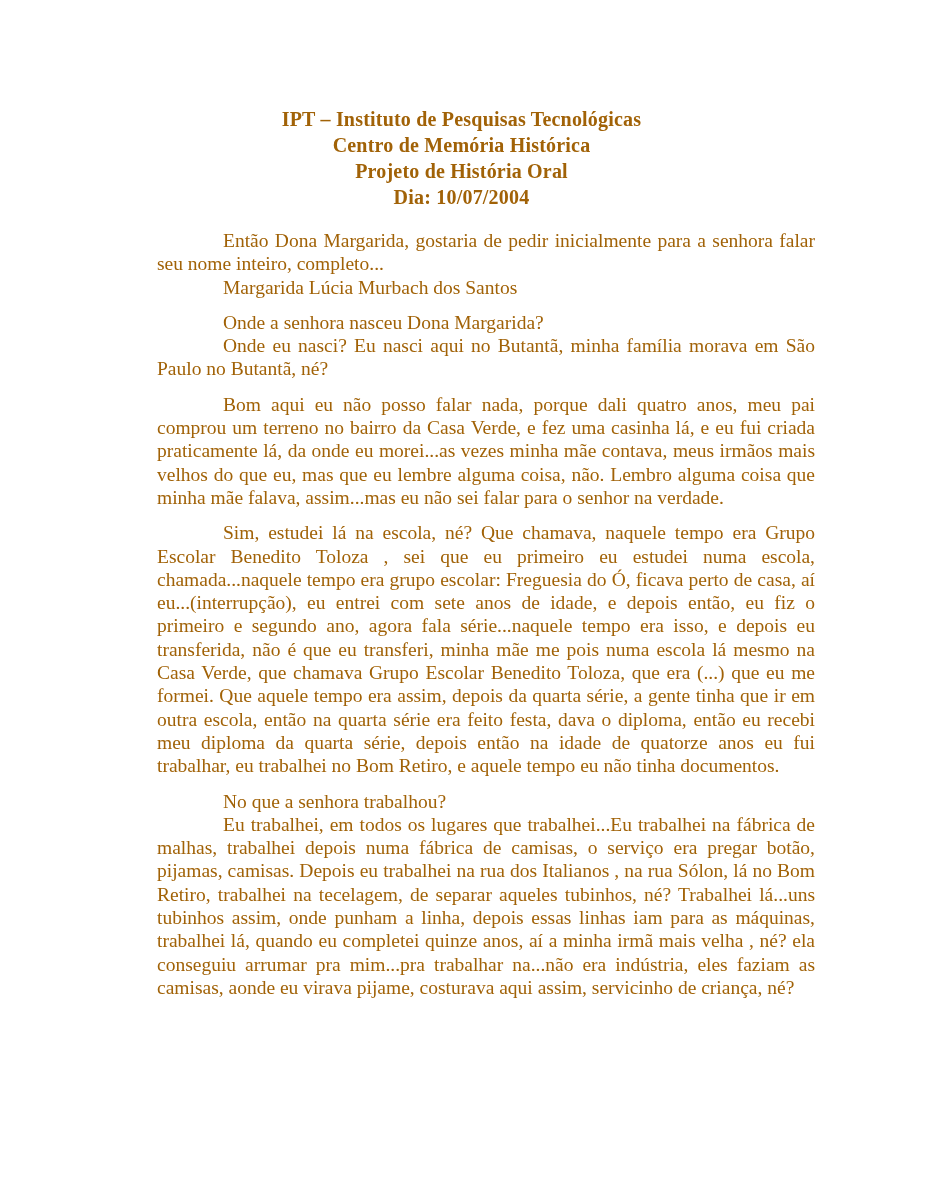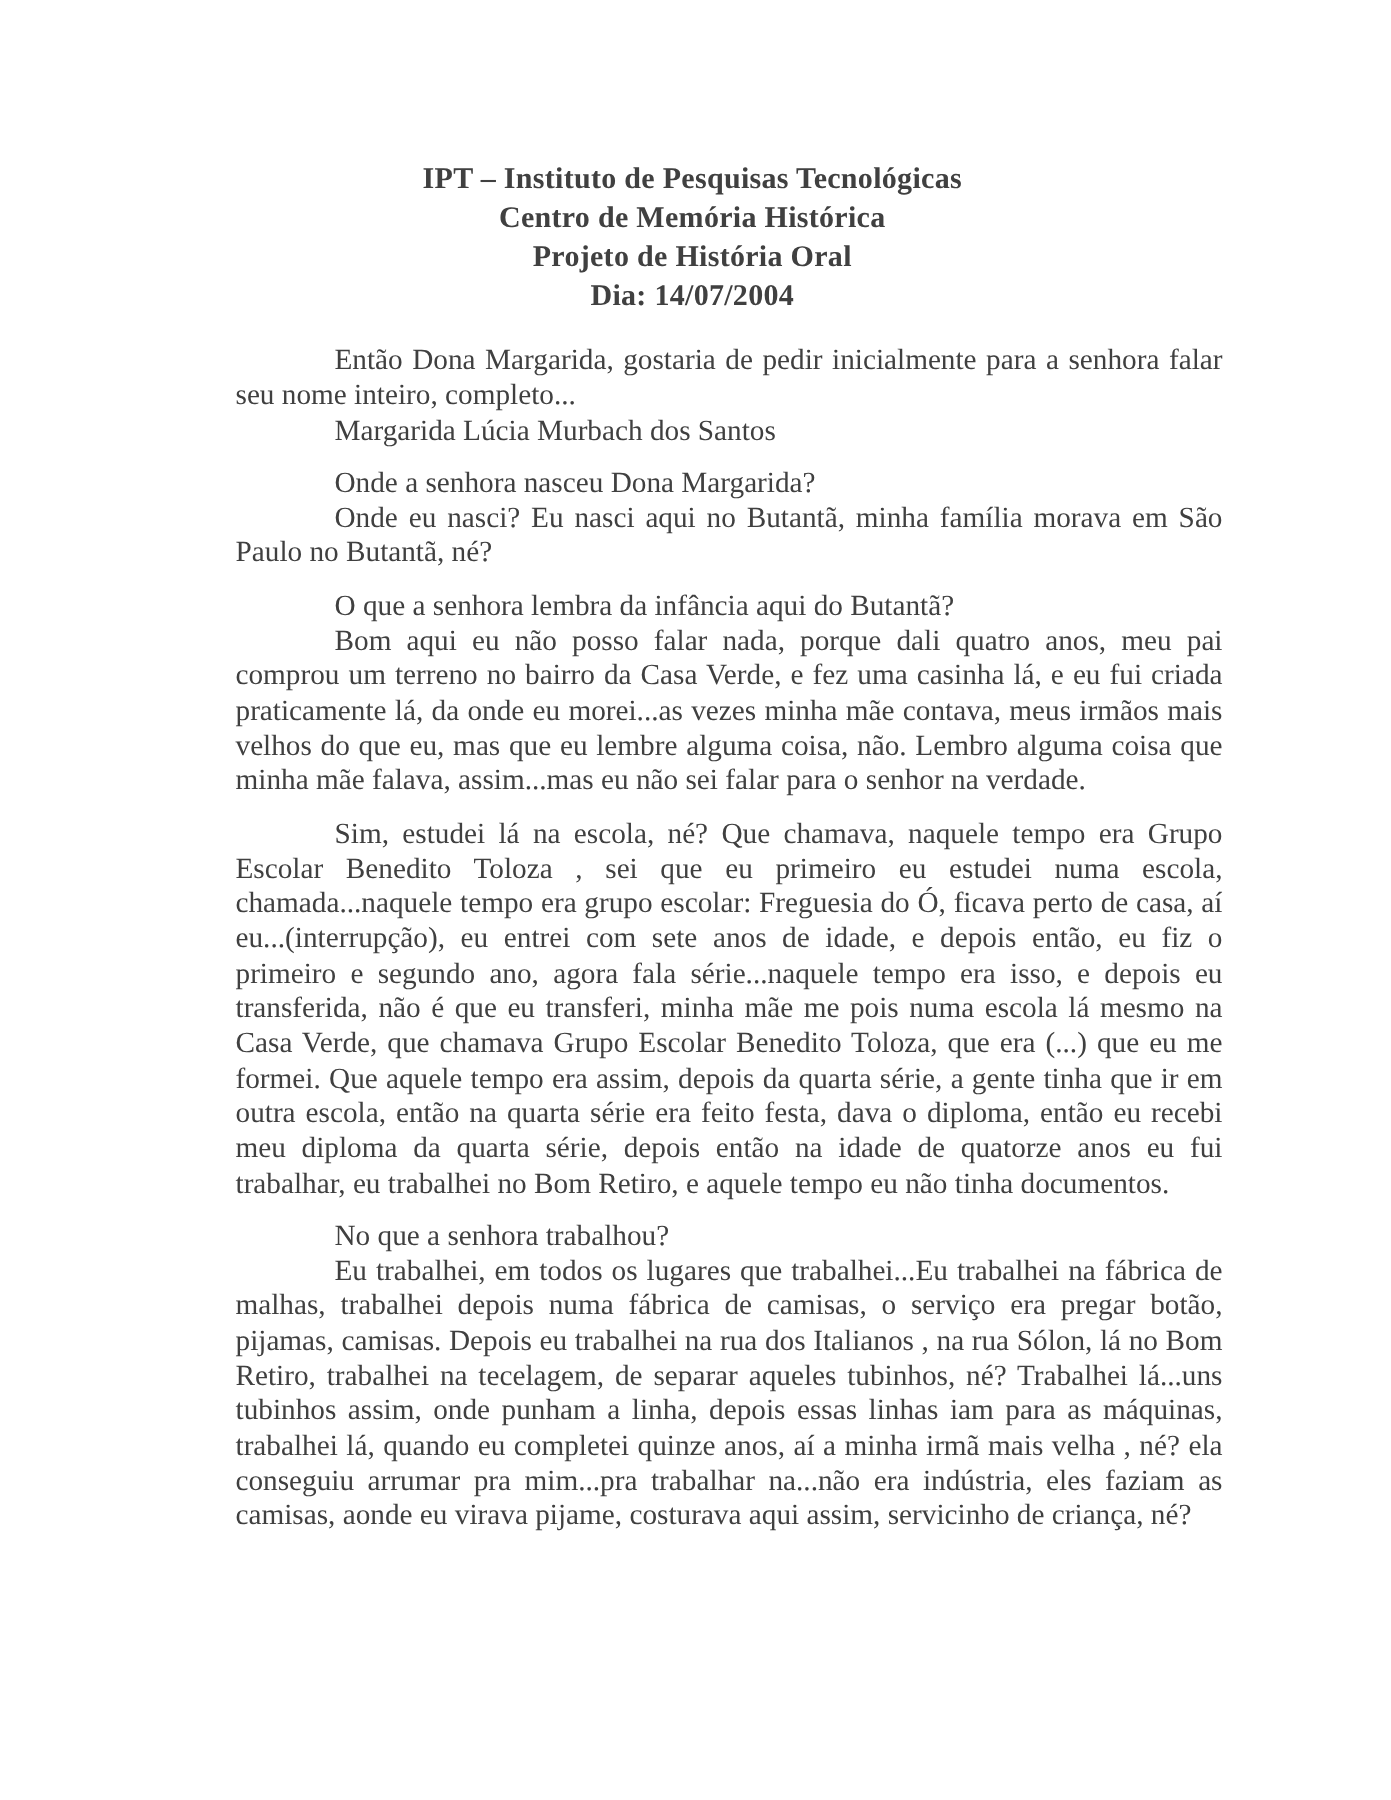--- a/index.html
+++ b/index.html
@@ -7,21 +7,21 @@
     padding: 0;
     background: #ffffff;
   }
   .page {
     position: relative;
     width: 923px;
     height: 1200px;
     background: #ffffff;
     overflow: hidden;
     font-family: "Liberation Serif", "DejaVu Serif", serif;
-    color: #404040;
+    color: #a16207;
   }
   .doc-header {
     padding-top: 106px;
     text-align: center;
     font-weight: bold;
     font-size: 20px;
     line-height: 26px;
     letter-spacing: 0.2px;
   }
   .doc-body {
@@ -43,38 +43,37 @@
 </style>
 </head>
 <body>
 
 <div class="page">
 
   <header class="doc-header">
     <div class="h-line">IPT – Instituto de Pesquisas Tecnológicas</div>
     <div class="h-line">Centro de Memória Histórica</div>
     <div class="h-line">Projeto de História Oral</div>
-    <div class="h-line">Dia: 14/07/2004</div>
+    <div class="h-line">Dia: 10/07/2004</div>
   </header>
 
   <main class="doc-body">
 
     <section class="qa-block">
       <p class="para question">Então Dona Margarida, gostaria de pedir inicialmente para a senhora falar seu nome inteiro, completo...</p>
       <p class="para answer">Margarida Lúcia Murbach dos Santos</p>
     </section>
 
     <section class="qa-block">
       <p class="para question">Onde a senhora nasceu Dona Margarida?</p>
       <p class="para answer">Onde eu nasci? Eu nasci aqui no Butantã, minha família morava em São Paulo no Butantã, né?</p>
     </section>
 
 
     <section class="qa-block">
-      <p class="para question">O que a senhora lembra da infância aqui do Butantã?</p>
       <p class="para answer">Bom aqui eu não posso falar nada, porque dali quatro anos, meu pai comprou um terreno no bairro da Casa Verde, e fez uma casinha lá, e eu fui criada praticamente lá, da onde eu morei...as vezes minha mãe contava, meus irmãos mais velhos do que eu, mas que eu lembre alguma coisa, não. Lembro alguma coisa que minha mãe falava, assim...mas eu não sei falar para o senhor na verdade.</p>
     </section>
 
     <section class="qa-block">
       <p class="para answer">Sim, estudei lá na escola, né? Que chamava, naquele tempo era Grupo Escolar Benedito Toloza , sei que  eu primeiro eu estudei numa escola, chamada...naquele tempo  era grupo escolar: Freguesia do Ó, ficava perto de casa, aí eu...(interrupção), eu entrei com sete anos de idade, e depois então, eu fiz o primeiro e segundo ano, agora fala série...naquele tempo era isso, e depois eu transferida, não é que eu transferi, minha mãe me pois numa escola lá mesmo na Casa Verde, que chamava Grupo Escolar Benedito Toloza, que era (...) que eu me formei. Que aquele tempo era assim, depois da quarta série, a gente tinha que ir em outra escola, então na quarta série era feito festa, dava o diploma, então eu recebi meu diploma da quarta série, depois então na idade de quatorze anos eu fui trabalhar, eu trabalhei no Bom Retiro, e aquele tempo eu não tinha documentos.</p>
     </section>
 
     <section class="qa-block">
       <p class="para question">No que a senhora trabalhou?</p>
       <p class="para answer">Eu trabalhei, em todos os lugares que trabalhei...Eu trabalhei na fábrica de malhas, trabalhei depois numa fábrica de camisas, o serviço era pregar botão, pijamas, camisas. Depois eu trabalhei na rua dos Italianos , na rua Sólon, lá no Bom Retiro, trabalhei na tecelagem, de separar aqueles tubinhos, né? Trabalhei lá...uns tubinhos assim, onde punham a linha, depois essas linhas iam para as máquinas, trabalhei lá, quando eu completei quinze anos, aí a minha irmã mais velha , né? ela conseguiu arrumar pra mim...pra trabalhar na...não era indústria, eles faziam as camisas, aonde eu virava pijame, costurava aqui assim, servicinho de criança, né?</p>

